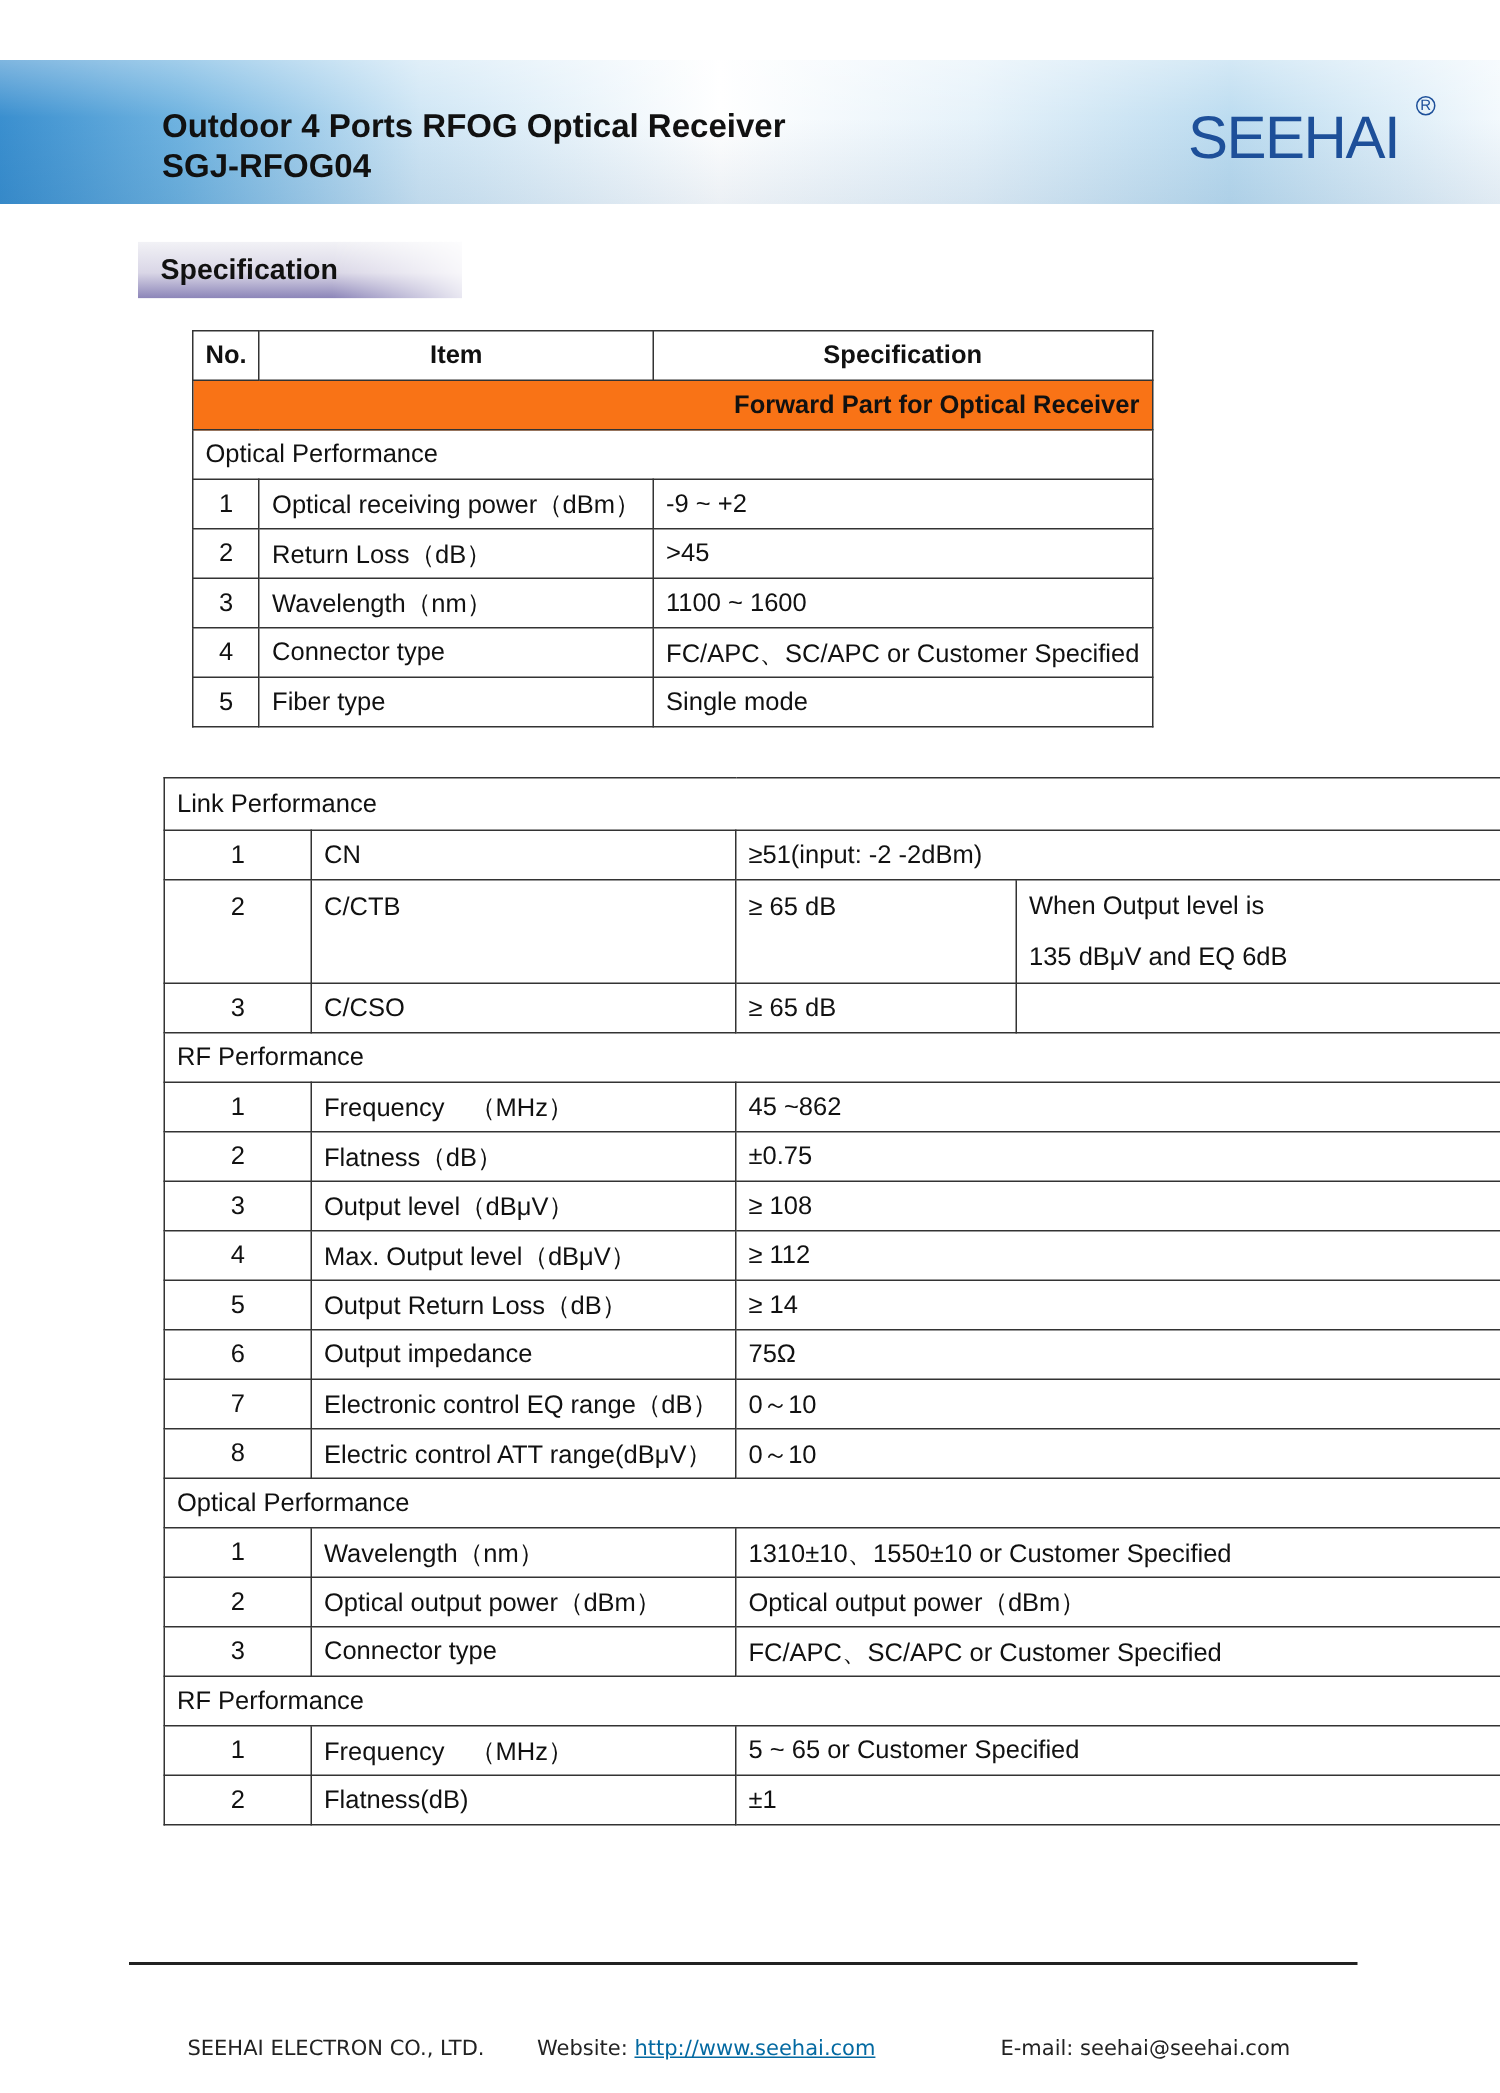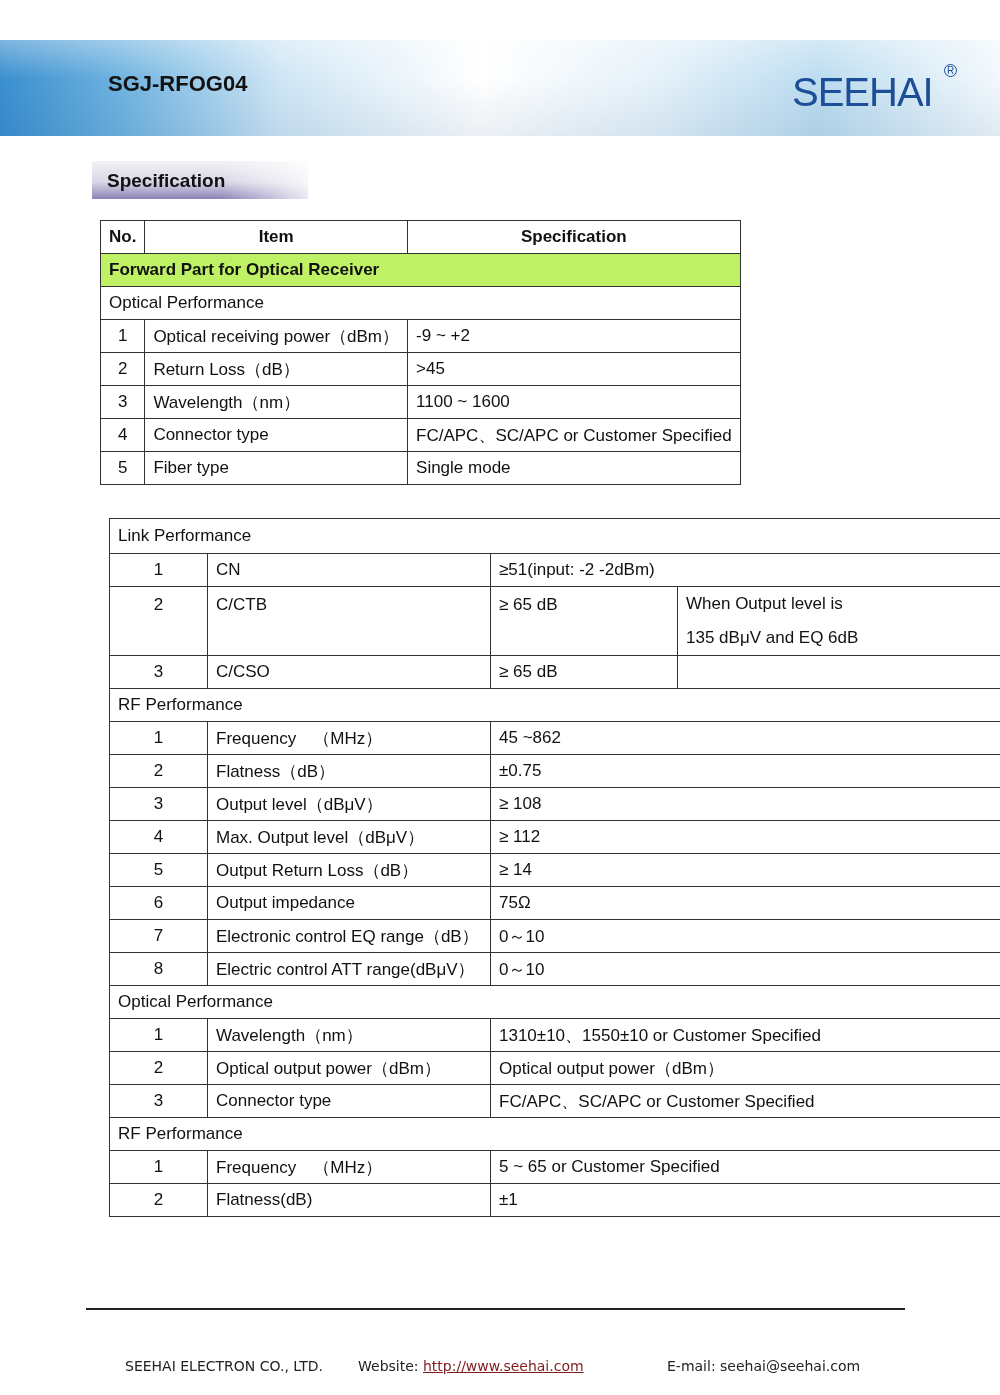--- a/index.html
+++ b/index.html
@@ -16,33 +16,34 @@
          border: 1px solid #1d4f99; border-radius: 50%; width: 11px; height: 11px; line-height: 11px; text-align: center; }
   .spec-tab { position: absolute; left: 92px; top: 161px; width: 216px; height: 38px;
               background: linear-gradient(180deg, #f2f2f6 0%, #d9d6e6 55%, #8b84b8 100%);
               -webkit-mask-image: linear-gradient(90deg, #000 60%, rgba(0,0,0,0.2) 100%);
               mask-image: linear-gradient(90deg, #000 60%, rgba(0,0,0,0.2) 100%); }
   .spec-label { position: absolute; left: 107px; top: 170px; font-weight: bold; font-size: 19px; z-index: 2; }
   table { border-collapse: collapse; position: absolute; font-size: 17px; }
   td, th { border: 1.5px solid #333; padding: 0 8px; height: 32px; font-weight: normal; text-align: left; white-space: nowrap; }
   th { text-align: center; font-weight: bold; }
   .num { text-align: center; }
-  .band td { background: #bef264; text-align: left; font-weight: bold; }
+  .band td { background: #f97316; text-align: right; font-weight: bold; }
   .group td { font-weight: normal; }
-  #t1 { left: 100px; top: 220px; width: 619px; }
+  #t1 { left: 128px; top: 220px; width: 619px; }
   #t2 { left: 109px; top: 518px; width: 924px; }
   .footer-line { position: absolute; left: 86px; top: 1308px; width: 819px; height: 2px; background: #222; }
   .footer { position: absolute; top: 1310px; font-family: "DejaVu Sans", sans-serif; font-size: 14px; color: #222; margin-top: 48px; }
-  .footer a { color: #7f1d1d; text-decoration: underline; }
+  .footer a { color: #0369a1; text-decoration: underline; }
 </style>
 </head>
 <body>
 
 <div class="banner"></div>
 <div class="title">
+  <div>Outdoor 4 Ports RFOG Optical Receiver</div>
   <div>SGJ-RFOG04</div>
 </div>
 <div class="logo">SEEHAI</div>
 <div class="reg">R</div>
 
 <div class="spec-tab"></div>
 <div class="spec-label">Specification</div>
 
 <table id="t1">
   <colgroup>

